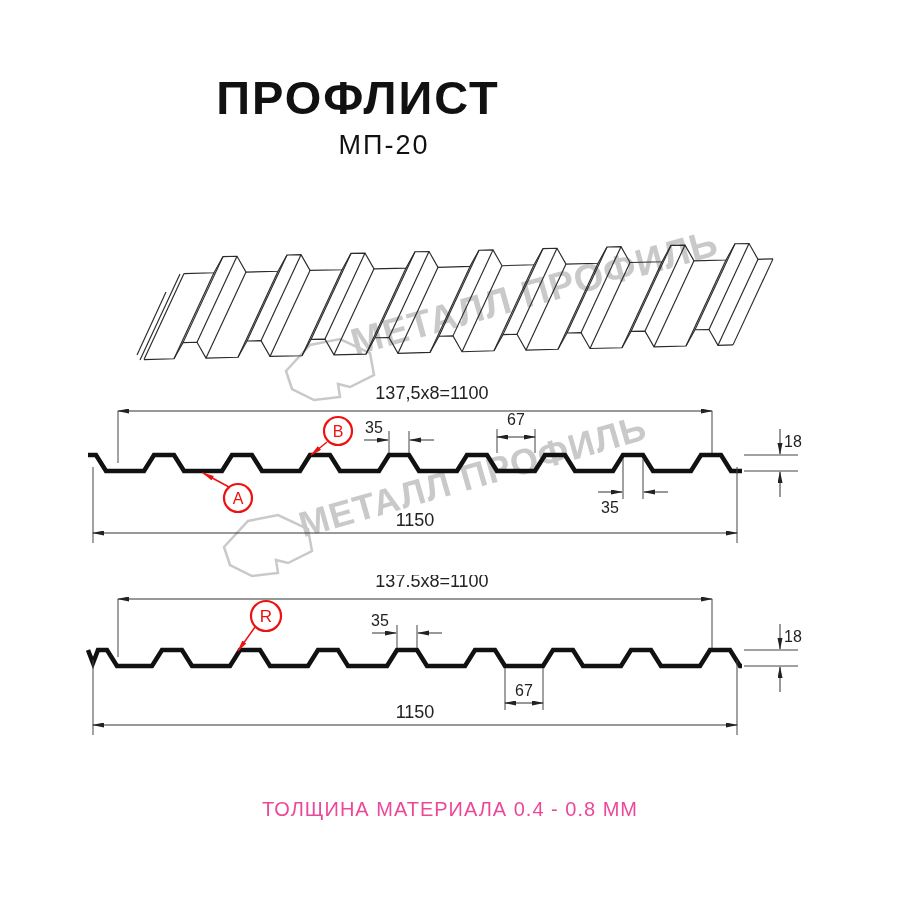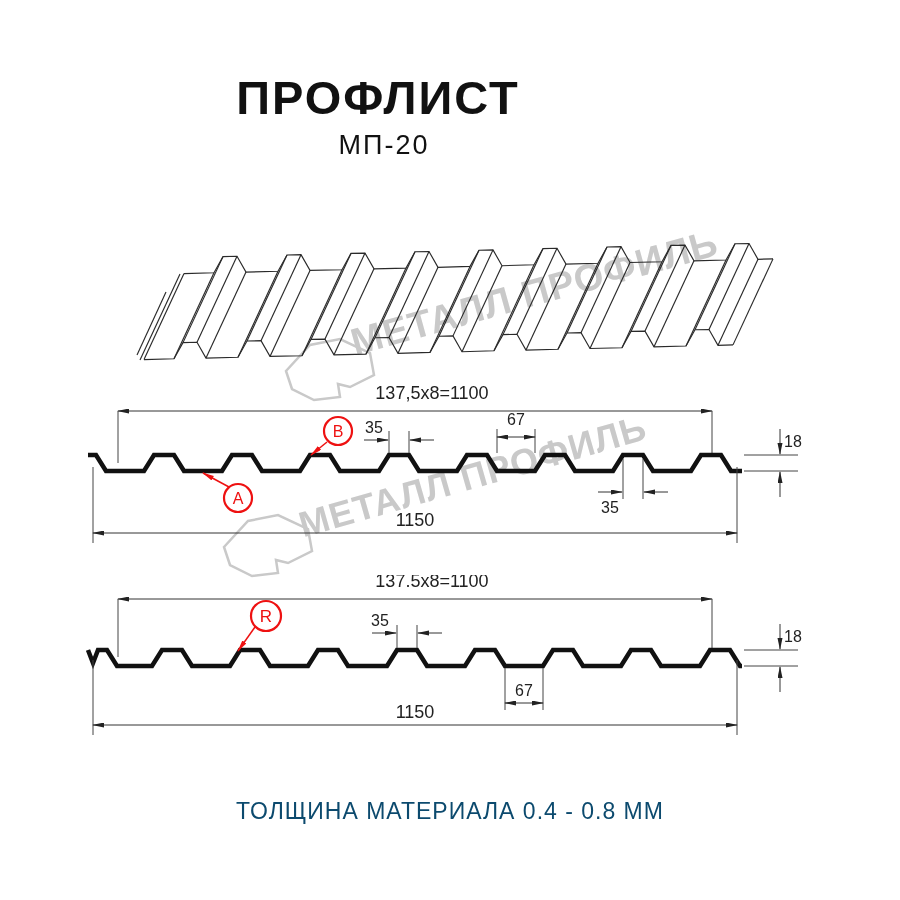--- a/index.html
+++ b/index.html
@@ -1,24 +1,24 @@
 <!DOCTYPE html>
 <html><head>
 <meta charset="utf-8">
 <style>
   html,body{margin:0;padding:0;background:#ffffff;}
   body{width:900px;height:900px;position:relative;overflow:hidden;
        font-family:"Liberation Sans",sans-serif;color:#1a1a1a;}
   .abs{position:absolute;}
   #title{left:0;top:70px;width:716px;text-align:center;
-         font-size:47px;font-weight:800;letter-spacing:2px;color:#111;margin-left:20px;}
+         font-size:47px;font-weight:800;letter-spacing:2px;color:#111;}
   #subtitle{left:0;top:130px;width:768px;text-align:center;
             font-size:27px;font-weight:400;letter-spacing:2px;color:#111;}
   #footer{left:0;top:798px;width:900px;text-align:center;
-          font-size:23px;font-weight:500;letter-spacing:1px;color:#0c4a6e;}
+          font-size:20px;font-weight:500;letter-spacing:1px;color:#ec4899;}
   .wm-text{position:absolute;white-space:nowrap;font-weight:700;
            color:#c9c9c9;z-index:1;}
   #wm1-text{left:352px;top:322px;font-size:38px;letter-spacing:1px;
             transform:rotate(-15.5deg);transform-origin:left center;}
   #wm2-text{left:300px;top:505px;font-size:36px;letter-spacing:1px;
             transform:rotate(-16deg);transform-origin:left center;}
   .wm-logo{position:absolute;z-index:1;}
   svg.diagram{position:absolute;z-index:2;}
   svg text{font-family:"Liberation Sans",sans-serif;fill:#222;}
   .dimtxt{font-size:18px;}

